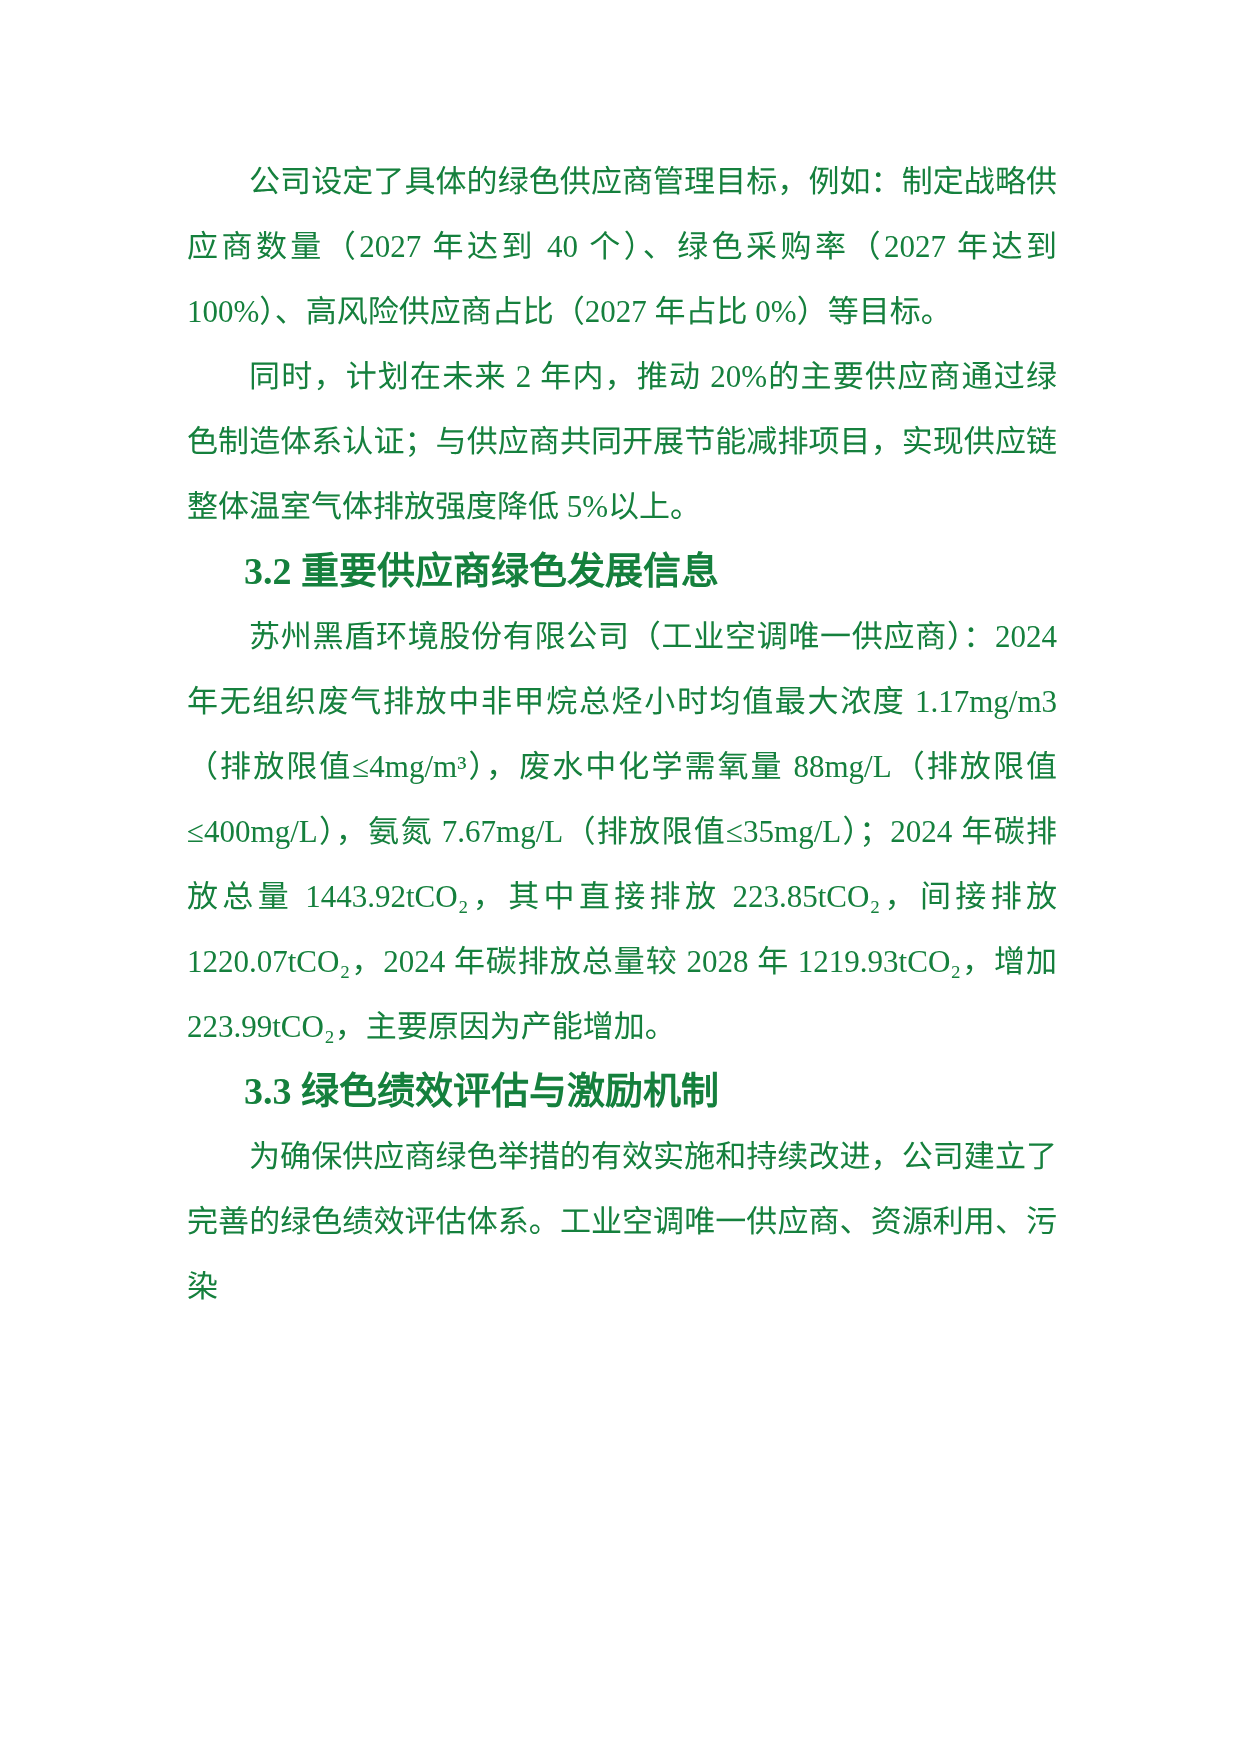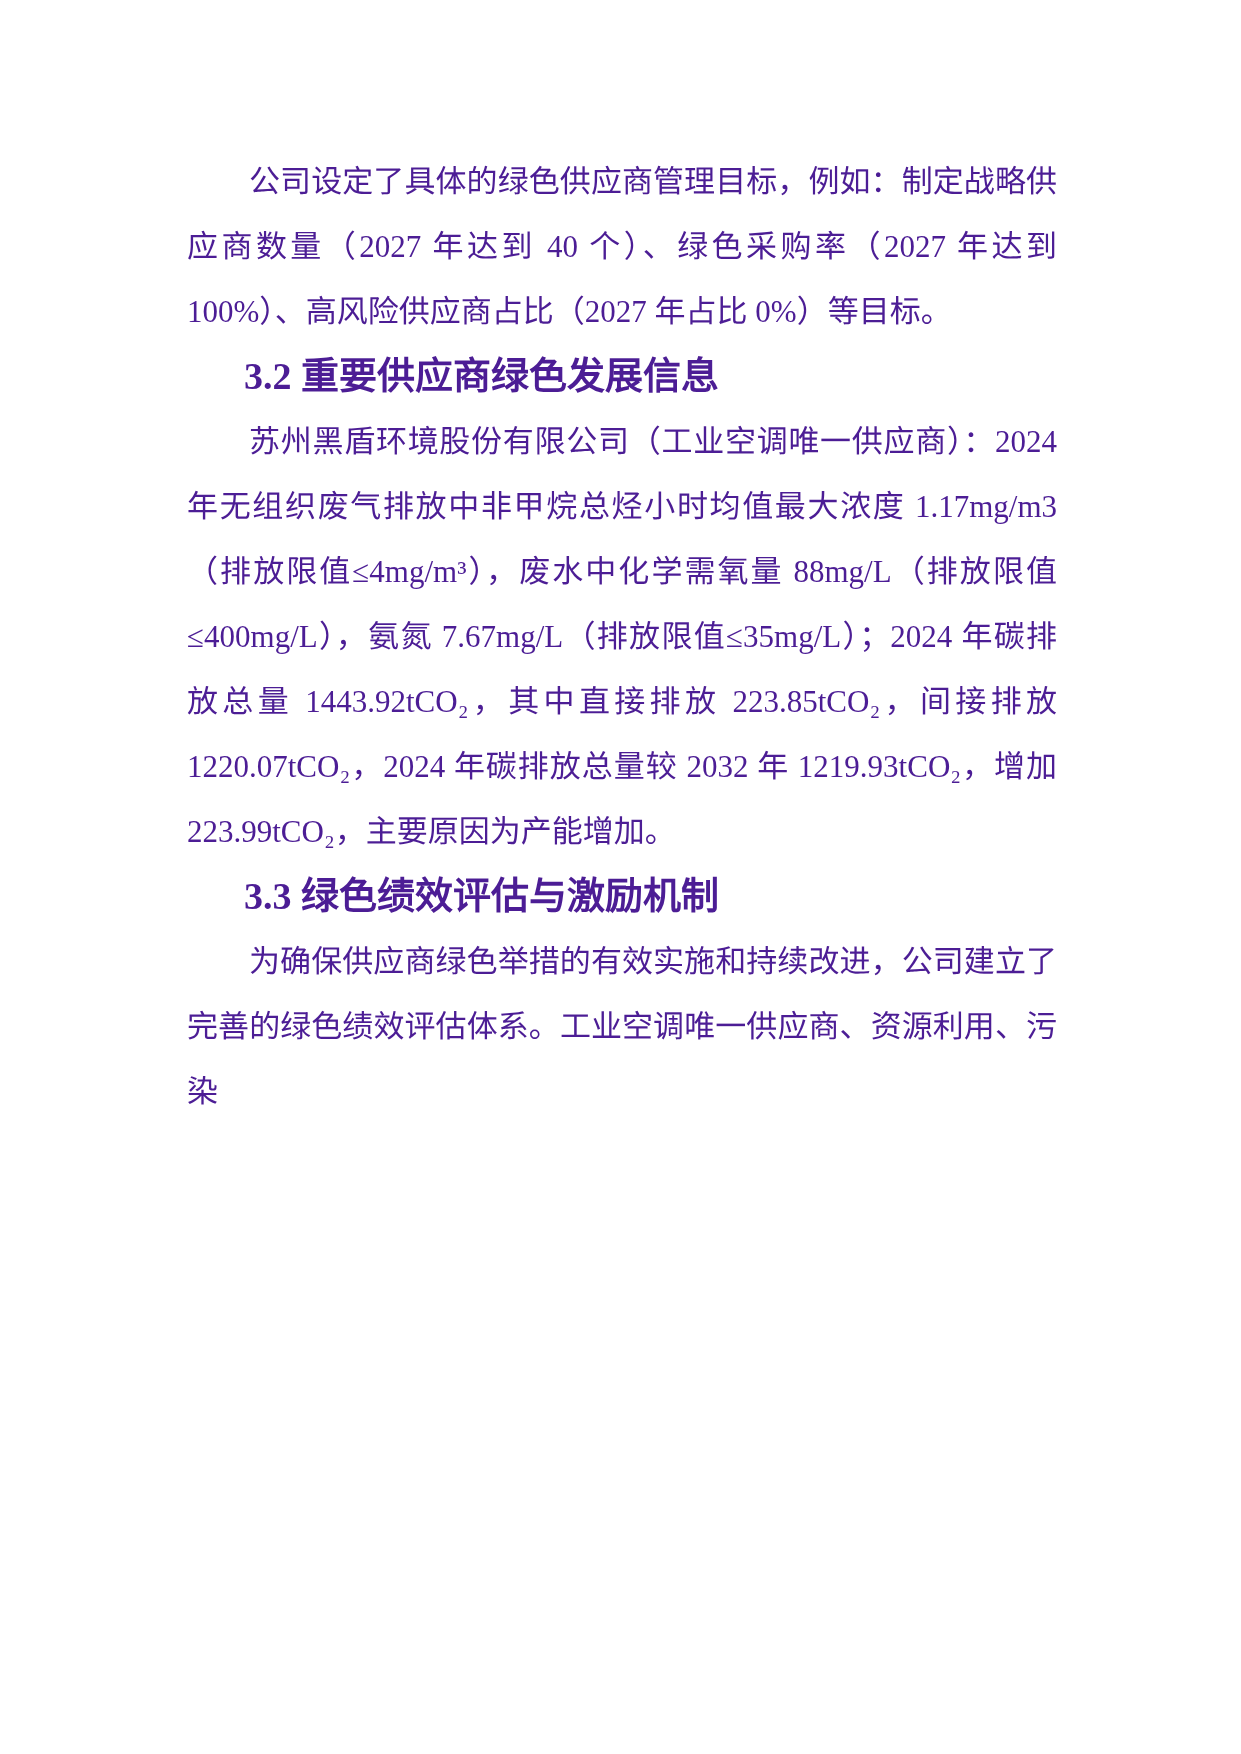--- a/index.html
+++ b/index.html
@@ -7,21 +7,21 @@
     padding: 0;
     background: #ffffff;
   }
   .page {
     position: relative;
     width: 1241px;
     height: 1754px;
     background: #ffffff;
     overflow: hidden;
     font-family: "Liberation Serif", "DejaVu Serif", serif;
-    color: #4c1d95;
+    color: #15803d;
   }
   .content {
     position: absolute;
     top: 149px;
     left: 187px;
     width: 870px;
     font-size: 31px;
     line-height: 65px;
     text-align: justify;
     text-justify: inter-character;
@@ -41,18 +41,19 @@
     font-weight: 700;
     text-align: left;
   }
 </style>
 </head>
 <body>
 
 <div class="page">
   <div class="content">
     <p class="para">公司设定了具体的绿色供应商管理目标，例如：制定战略供应商数量（2027 年达到 40 个）、绿色采购率（2027 年达到 100%）、高风险供应商占比（2027 年占比 0%）等目标。</p>
+    <p class="para">同时，计划在未来 2 年内，推动 20%的主要供应商通过绿色制造体系认证；与供应商共同开展节能减排项目，实现供应链整体温室气体排放强度降低 5%以上。</p>
     <h2 class="heading">3.2 重要供应商绿色发展信息</h2>
-    <p class="para">苏州黑盾环境股份有限公司（工业空调唯一供应商）：2024 年无组织废气排放中非甲烷总烃小时均值最大浓度 1.17mg/m3（排放限值≤4mg/m³），废水中化学需氧量 88mg/L（排放限值≤400mg/L），氨氮 7.67mg/L（排放限值≤35mg/L）；2024 年碳排放总量 1443.92tCO₂，其中直接排放 223.85tCO₂，间接排放 1220.07tCO₂，2024 年碳排放总量较 2032 年 1219.93tCO₂，增加 223.99tCO₂，主要原因为产能增加。</p>
+    <p class="para">苏州黑盾环境股份有限公司（工业空调唯一供应商）：2024 年无组织废气排放中非甲烷总烃小时均值最大浓度 1.17mg/m3（排放限值≤4mg/m³），废水中化学需氧量 88mg/L（排放限值≤400mg/L），氨氮 7.67mg/L（排放限值≤35mg/L）；2024 年碳排放总量 1443.92tCO₂，其中直接排放 223.85tCO₂，间接排放 1220.07tCO₂，2024 年碳排放总量较 2028 年 1219.93tCO₂，增加 223.99tCO₂，主要原因为产能增加。</p>
     <h2 class="heading">3.3 绿色绩效评估与激励机制</h2>
     <p class="para">为确保供应商绿色举措的有效实施和持续改进，公司建立了完善的绿色绩效评估体系。工业空调唯一供应商、资源利用、污染</p>
   </div>
 </div>
 
 </body></html>

